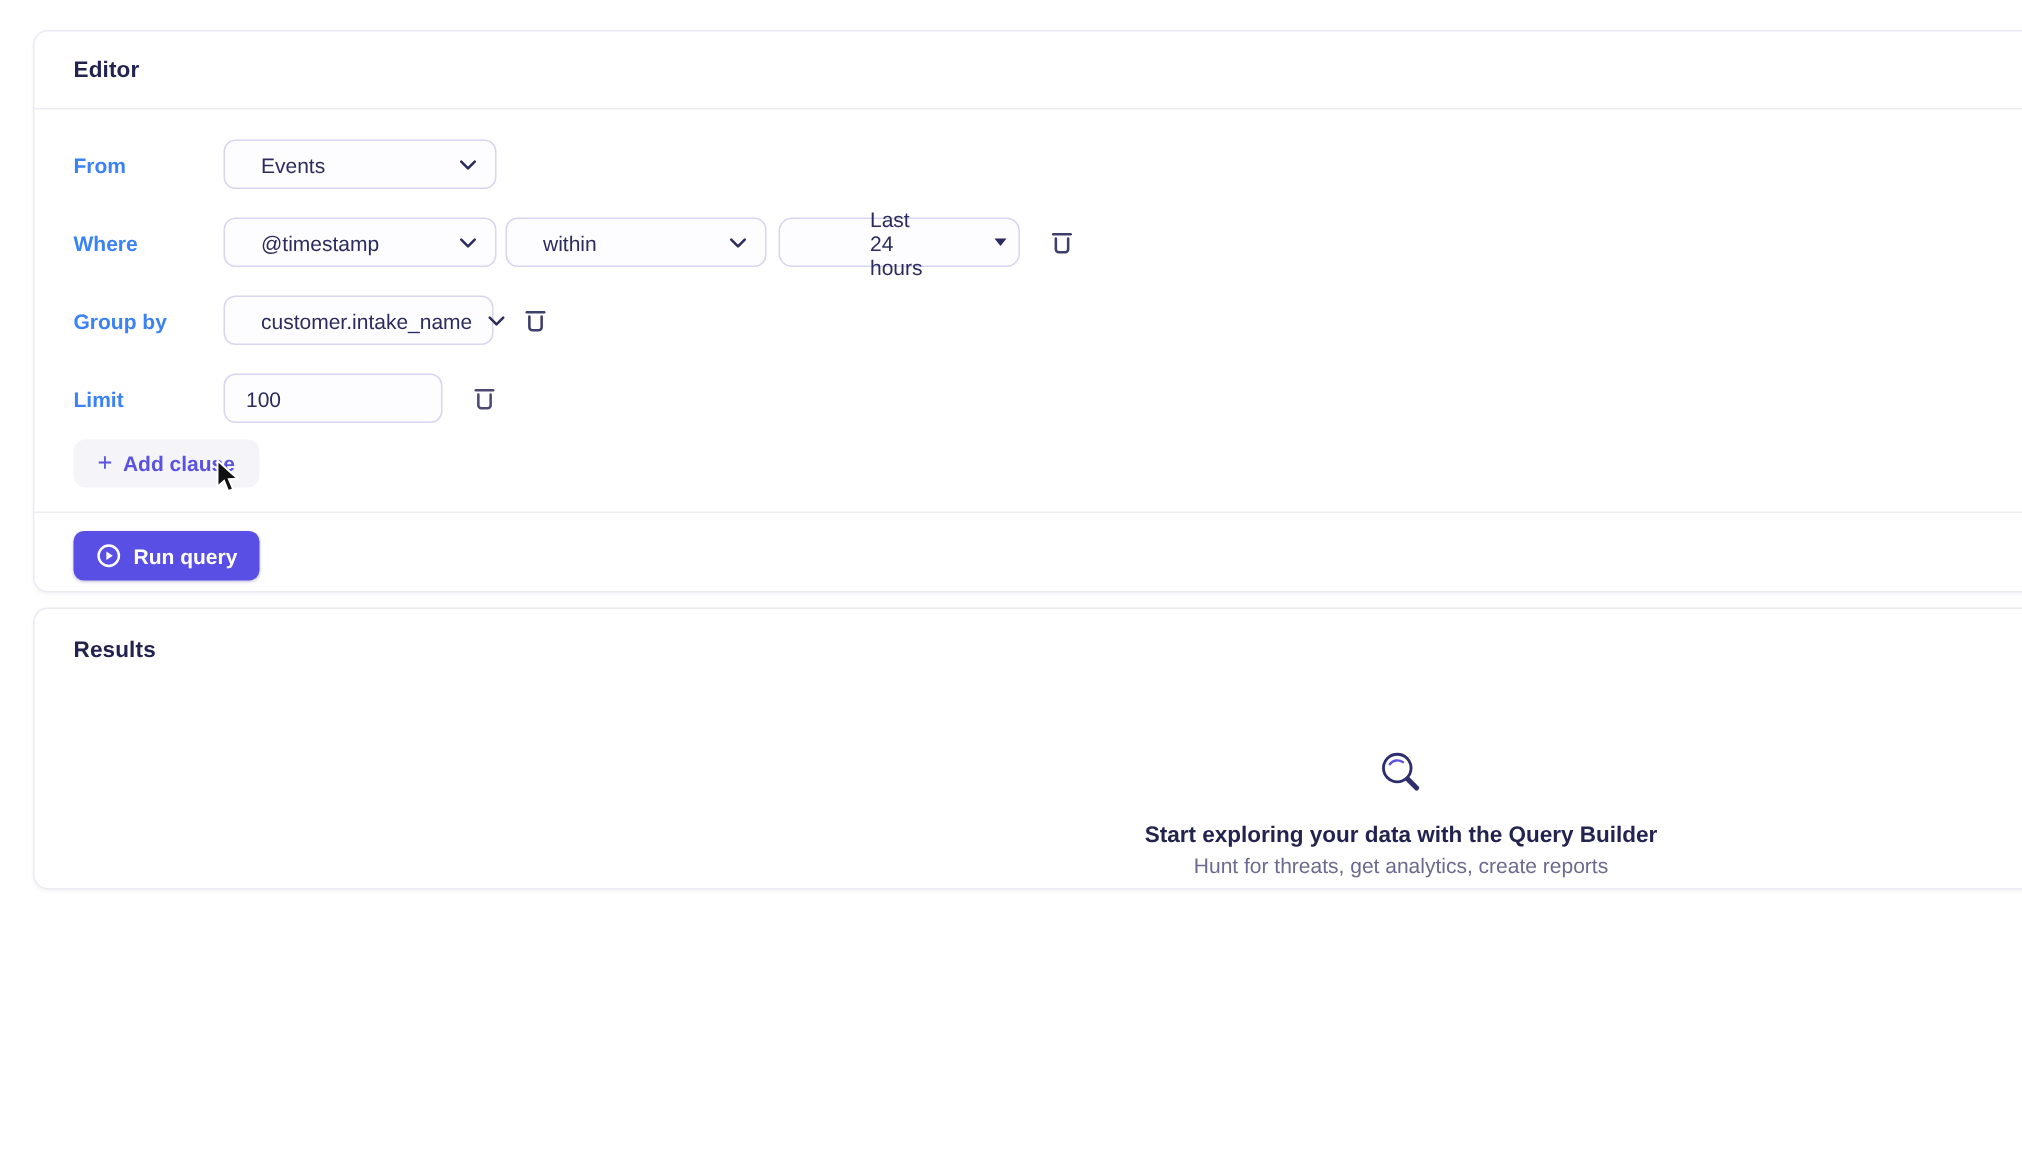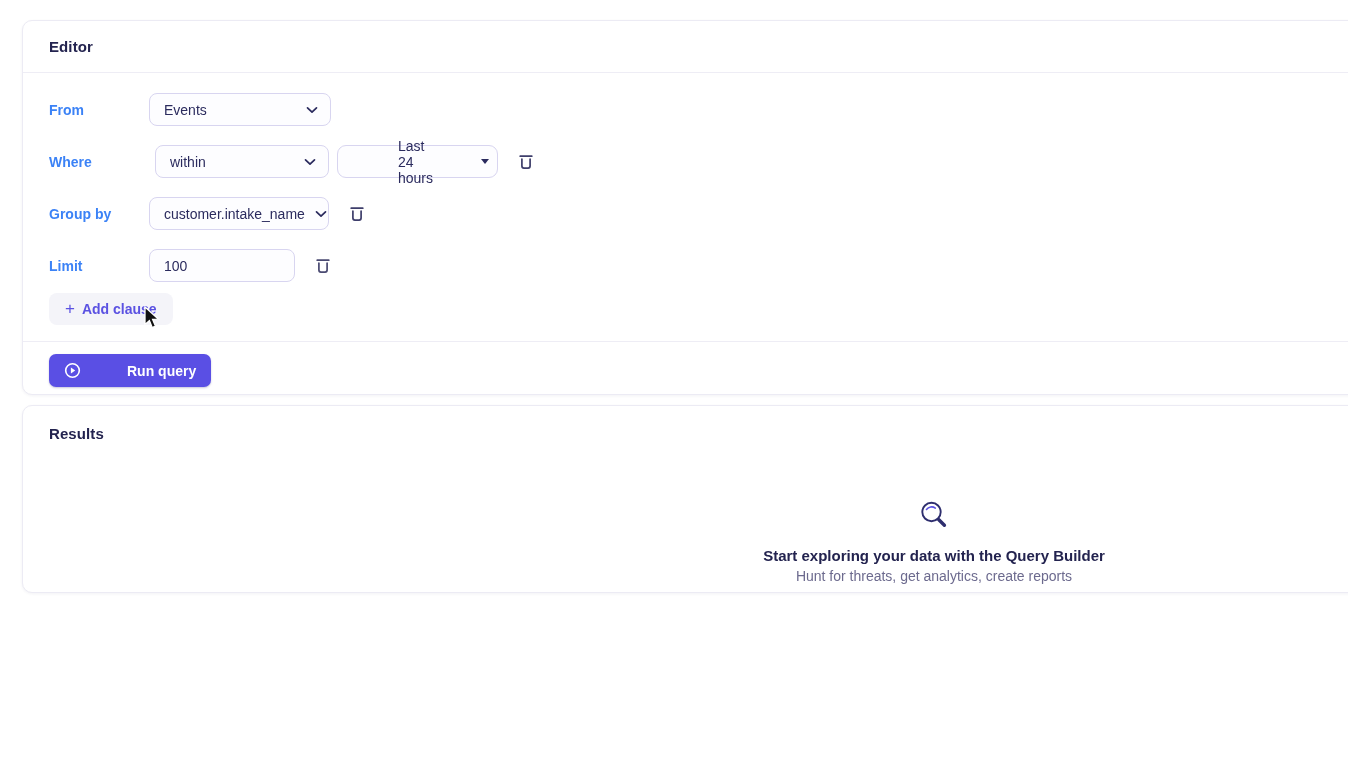--- a/index.html
+++ b/index.html
@@ -24,21 +24,21 @@
   .editor-body { padding:20px 26px 0 26px; }
 
   .qrow { display:flex; align-items:center; margin-bottom:19px; }
   .qrow:last-of-type { margin-bottom:11px; }
   .qrow-label { width:100px; flex:0 0 100px; font-size:14px; font-weight:700; color:#3b82f6; }
 
   .control {
     height:33px; border:1px solid #D8D5F0; background:#FDFDFF; border-radius:8px;
     display:flex; align-items:center; font-size:14px; color:#2B2B5E; cursor:pointer;
   }
-  .dropdown { justify-content:space-between; padding:0 12px 0 14px; }
+  .dropdown { justify-content:space-between; padding:0 12px 0 24px; }
   .w182 { width:182px; } .w181 { width:174px; } .w204 { width:180px; } .w161 { width:161px; }
   .gap6 { margin-left:6px; } .gap8 { margin-left:8px;gap:40px; }
 
   .chev { flex:0 0 auto; margin-left:10px; }
 
   .datebtn { padding:0 12px 0 12px; border-radius:9px; font-weight:500; }
   .datebtn .dtext { margin:0 8px 0 8px; }
   .caret { width:0; height:0; border-left:4px solid transparent; border-right:4px solid transparent;
     border-top:5px solid #2B2B5E; }
 
@@ -61,21 +61,20 @@
 
   .editor-divider { border:none; border-top:1px solid #EEEDF5; margin:16px 0 0 0; }
 
   .run-row { padding:12px 26px 0 26px; }
   .run-btn {
     display:inline-flex; align-items:center; height:33px; padding:0 15px; border:none;
     background:#5A4FE4; border-radius:7px; cursor:pointer;
     font-size:14px; font-weight:700; color:#ffffff;
     font-family:"Liberation Sans","DejaVu Sans",sans-serif;
     box-shadow:0 1px 2px rgba(40,30,120,0.25);
-    gap:38px;
   }
   .run-btn svg { margin-right:8px; }
 
   .empty-state { width:100%; text-align:center; margin-top:46px; }
   .empty-state .mag { display:inline-block; }
   .empty-title { margin-top:11px; font-size:15px; font-weight:700; color:#23234F; }
   .empty-subtitle { margin-top:4px; font-size:14px; color:#6C6A8E; }
 
   #cursor { position:absolute; left:143px; top:306px; z-index:50; pointer-events:none; }
 </style>
@@ -94,20 +93,26 @@
         <span>Events</span>
         <svg class="chev" width="12" height="8" viewBox="0 0 12 8" fill="none">
             <path d="M1.5 1.8 L6 6.2 L10.5 1.8" stroke="#2B2B5E" stroke-width="1.7" stroke-linecap="round" stroke-linejoin="round"></path>
           </svg>
       </div>
     </div>
 
     
     <div class="qrow">
       <div class="qrow-label">Where</div>
+      <div class="control dropdown w182">
+        <span>@timestamp</span>
+        <svg class="chev" width="12" height="8" viewBox="0 0 12 8" fill="none">
+            <path d="M1.5 1.8 L6 6.2 L10.5 1.8" stroke="#2B2B5E" stroke-width="1.7" stroke-linecap="round" stroke-linejoin="round"></path>
+          </svg>
+      </div>
       <div class="control dropdown w181 gap6">
         <span>within</span>
         <svg class="chev" width="12" height="8" viewBox="0 0 12 8" fill="none">
             <path d="M1.5 1.8 L6 6.2 L10.5 1.8" stroke="#2B2B5E" stroke-width="1.7" stroke-linecap="round" stroke-linejoin="round"></path>
           </svg>
       </div>
       <div class="control datebtn w161 gap8">
         <svg width="16" height="16" viewBox="0 0 16 16" fill="none">
           <rect x="1.6" y="2.6" width="12.8" height="11.8" rx="2" stroke="#2B2B5E" stroke-width="1.7"></rect>
           <rect x="1.6" y="2.6" width="12.8" height="3.6" rx="1.6" fill="#2B2B5E"></rect>

